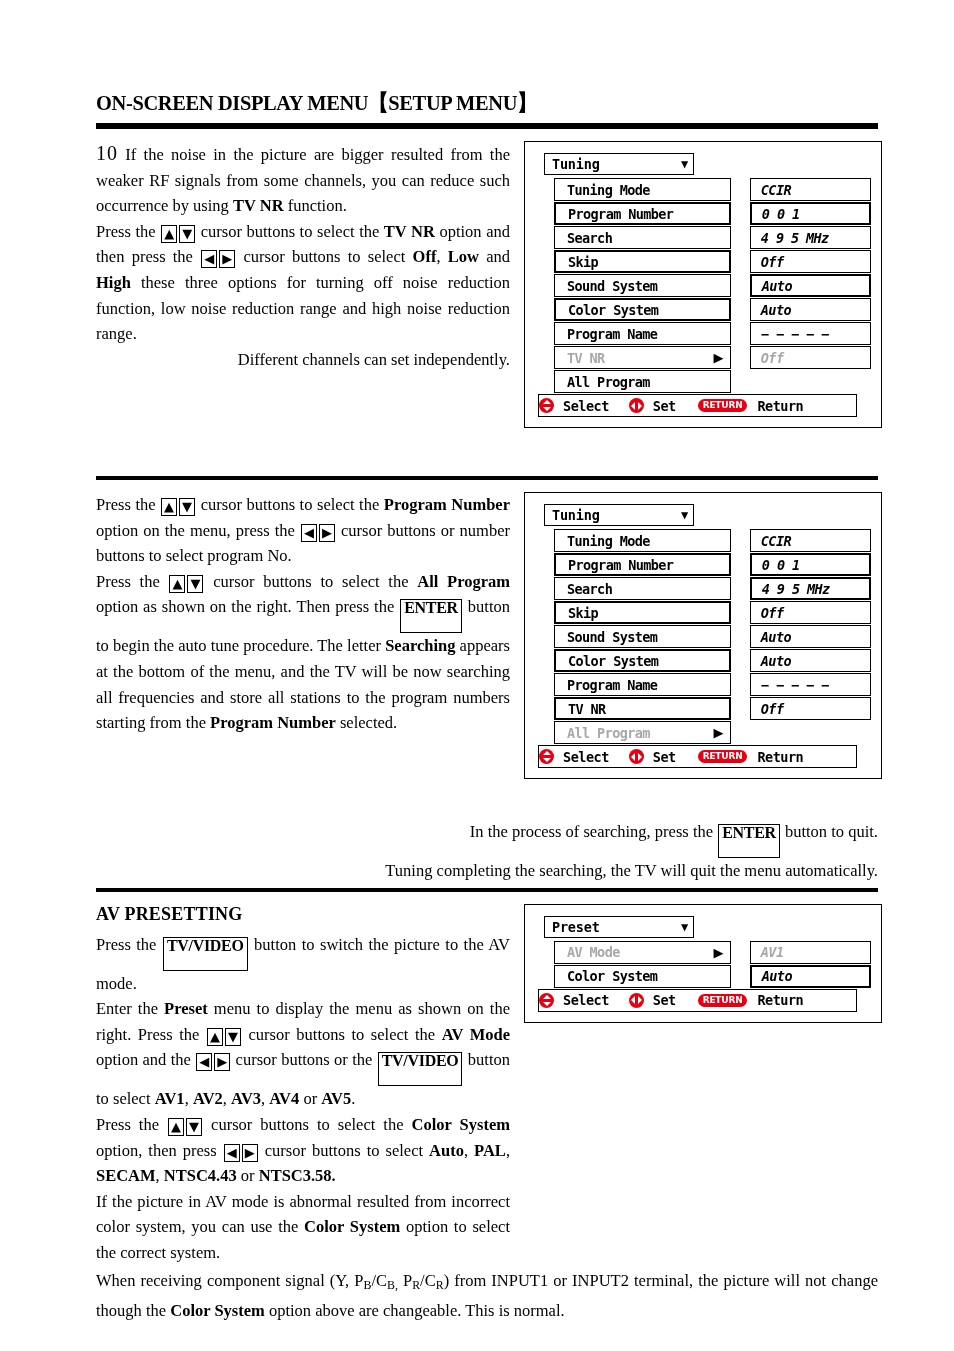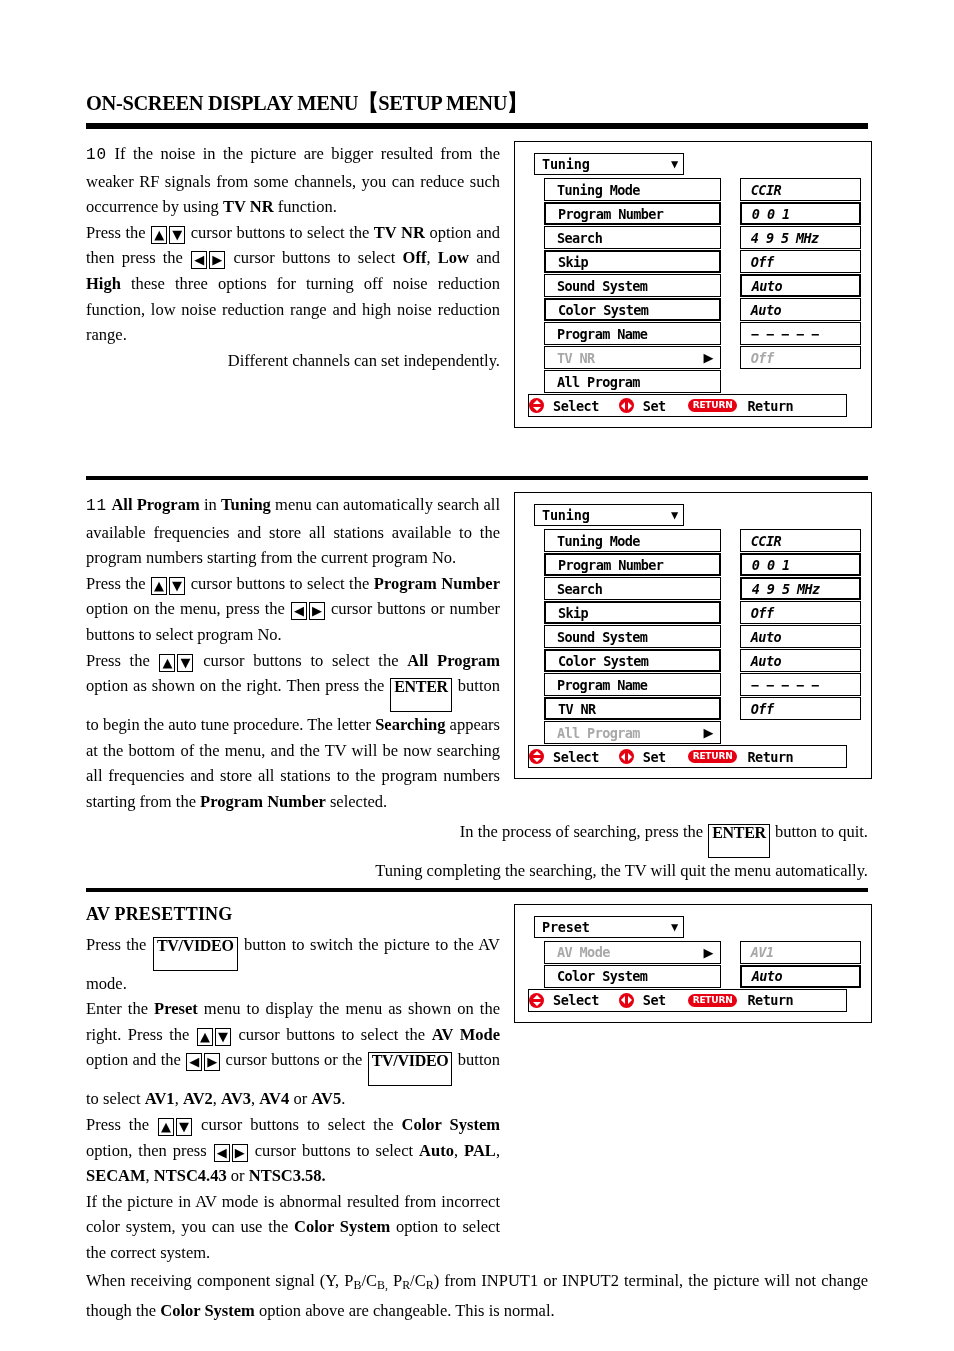--- a/index.html
+++ b/index.html
@@ -9,21 +9,21 @@
     height: 1351px;
     background: #ffffff;
     font-family: "Liberation Serif", serif;
     color: #000;
     position: relative;
     overflow: hidden;
   }
 
   .page {
     position: absolute;
-    left: 86px;
+    left: 96px;
     top: 0;
     width: 782px;
     height: 1351px;
   }
 
   
   .hdr-title {
     font-family: "Liberation Serif", serif;
     font-weight: bold;
     font-size: 22px;
@@ -67,22 +67,22 @@
   p.t {
     margin: 0;
     font-size: 16.5px;
     line-height: 25.6px;
     text-align: justify;
     text-justify: inter-word;
     hyphens: none;
   }
   p.t.last { text-align: right; }
   .numlead {
-    font-size: 16px;
-    font-family: Liberation Mono, monospace;
+    font-size: 20px;
+    font-family: Liberation Serif, serif;
     letter-spacing: 1px;
     margin-top: 19px;
   }
   b, .b { font-weight: bold; }
   .note { font-weight: bold; }
   .note-ind { display:block; padding-left: 54px; font-weight: bold; }
 
   
   .key {
     display: inline-block;
@@ -334,23 +334,20 @@
         </div>
       </div>
     </div>
   </div>
 
   <div class="divider"></div>
 
   <div class="section">
     <div class="sec-left">
       <p class="t">
-        <span class="numlead">11</span> <b>All Program</b><span> in </span><b>Tuning</b><span> menu can automatically search all available frequencies and store all stations available to the program numbers starting from the current program No.</span>
-      </p>
-      <p class="t">
         <span>Press the </span><span class="key">▲</span><span class="key">▼</span><span> cursor buttons to select the </span><b>Program Number</b><span> option on the menu, press the </span><span class="key">◀</span><span class="key">▶</span><span> cursor buttons or number buttons to select program No.</span>
       </p>
       <p class="t">
         <span>Press the </span><span class="key">▲</span><span class="key">▼</span><span> cursor buttons to select the </span><b>All Program</b><span> option as shown on the right. Then press the </span><span class="key word">ENTER</span><span> button to begin the auto tune procedure. The letter </span><b>Searching</b><span> appears at the bottom of the menu, and the TV will be now searching all frequencies and store all stations to the program numbers starting from the </span><b>Program Number</b><span> selected.</span>
       </p>
     </div>
 
     <div class="sec-right panel-pad-2">
       <div class="osd-box">
         <div class="osd-title">

